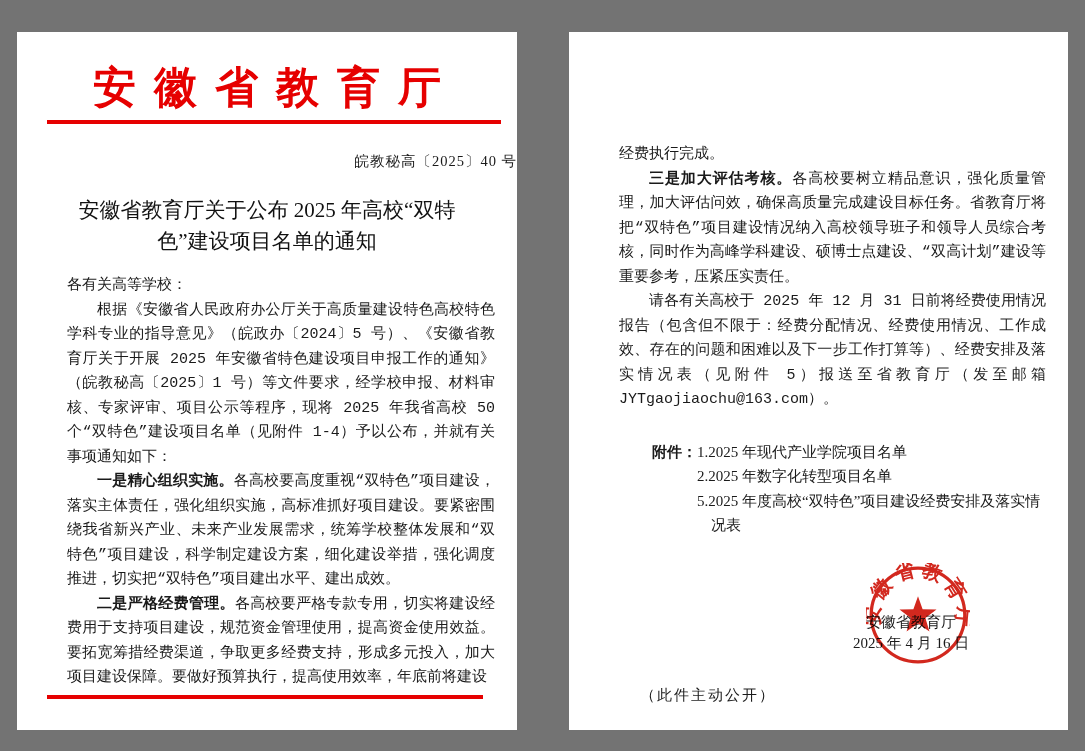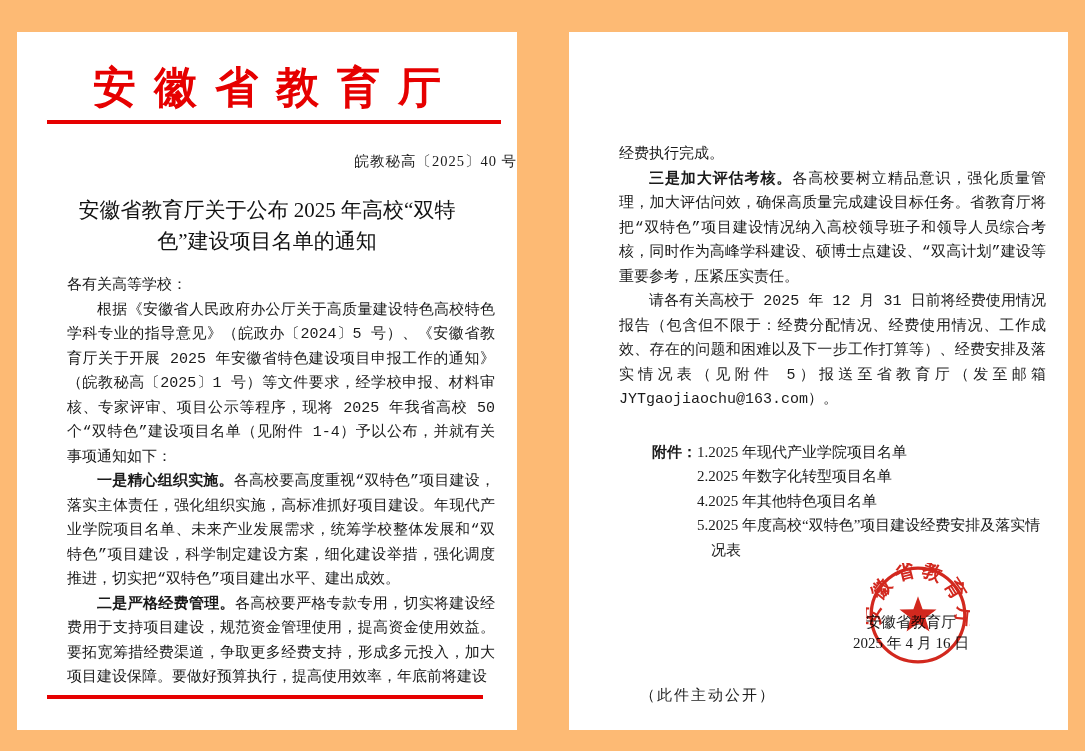--- a/index.html
+++ b/index.html
@@ -3,21 +3,21 @@
 <meta charset="utf-8">
 <style>
   * { box-sizing: border-box; }
   html,body { margin:0; padding:0; }
   body {
     width:1085px; height:751px;
     background:#000000;
     font-family:"Liberation Serif","DejaVu Serif",serif;
     position:relative; overflow:hidden;
   }
-  .canvas { position:absolute; inset:0; background:#fdba74; }
+  .canvas { position:absolute; inset:0; background:#737373; }
 
   .page {
     position:absolute; top:32px; height:698px; background:#ffffff;
   }
   #page-left  { left:17px;  width:500px; padding-top:31px; }
   #page-right { left:569px; width:499px; }
 
   
   .masthead {
     margin:0; text-align:center; color:#e60000; font-weight:bold;
@@ -78,40 +78,39 @@
 
   <div class="page" id="page-left">
     <div class="masthead">安徽省教育厅</div>
     <div class="double-rule"></div>
     <div class="doc-number">皖教秘高〔2025〕40 号</div>
     <div class="doc-title">安徽省教育厅关于公布 2025 年高校“双特色”建设项目名单的通知</div>
 
     <div class="body-text">
       <p class="salutation">各有关高等学校：</p>
       <p><span>根据《安徽省人民政府办公厅关于高质量建设特色高校特色学科专业的指导意见》（皖政办〔2024〕5 号）、《安徽省教育厅关于开展 2025 年安徽省特色建设项目申报工作的通知》（皖教秘高〔2025〕1 号）等文件要求，经学校申报、材料审核、专家评审、项目公示等程序，现将 2025 年我省高校 50 个“双特色”建设项目名单（见附件 1-4）予以公布，并就有关事项通知如下：</span></p>
-      <p><span class="lead">一是精心组织实施。</span><span>各高校要高度重视“双特色”项目建设，落实主体责任，强化组织实施，高标准抓好项目建设。年现代产业学院项目名单、未来产业发展需求，统筹学校整体发展和“双特色”项目建设，科学制定建设方案，细化建设举措，强化调度推进，切实把“双特色”项目建出水平、建出成效。</span></p>
+      <p><span class="lead">一是精心组织实施。</span><span>各高校要高度重视“双特色”项目建设，落实主体责任，强化组织实施，高标准抓好项目建设。要紧密围绕我省新兴产业、未来产业发展需求，统筹学校整体发展和“双特色”项目建设，科学制定建设方案，细化建设举措，强化调度推进，切实把“双特色”项目建出水平、建出成效。</span></p>
       <p><span class="lead">二是严格经费管理。</span><span>各高校要严格专款专用，切实将建设经费用于支持项目建设，规范资金管理使用，提高资金使用效益。要拓宽筹措经费渠道，争取更多经费支持，形成多元投入，加大项目建设保障。要做好预算执行，提高使用效率，年底前将建设</span></p>
     </div>
 
     <div class="bottom-rule"></div>
   </div>
 
   <div class="page" id="page-right">
     <div class="body-text rp-body">
       <p class="no-indent">经费执行完成。</p>
       <p><span class="lead">三是加大评估考核。</span><span>各高校要树立精品意识，强化质量管理，加大评估问效，确保高质量完成建设目标任务。省教育厅将把“双特色”项目建设情况纳入高校领导班子和领导人员综合考核，同时作为高峰学科建设、硕博士点建设、“双高计划”建设等重要参考，压紧压实责任。</span></p>
       <p><span>请各有关高校于 2025 年 12 月 31 日前将经费使用情况报告（包含但不限于：经费分配情况、经费使用情况、工作成效、存在的问题和困难以及下一步工作打算等）、经费安排及落实情况表（见附件 5）报送至省教育厅（发至邮箱 JYTgaojiaochu@163.com）。</span></p>
     </div>
 
     <div class="attachments">
       <div class="attach-label">附件：</div>
       <div class="attach-items">
         <div class="attach-item">1.2025 年现代产业学院项目名单</div>
         <div class="attach-item">2.2025 年数字化转型项目名单</div>
-        <div class="attach-item">4.2025 年其他特色项目名单</div>
         <div class="attach-item">5.2025 年度高校“双特色”项目建设经费安排及落实情况表</div>
       </div>
     </div>
 
     <div class="signature">
       <div>安徽省教育厅</div>
       <div>2025 年 4 月 16 日</div>
     </div>
 
     <svg class="official-seal" viewBox="0 0 160 160" xmlns="http://www.w3.org/2000/svg">

